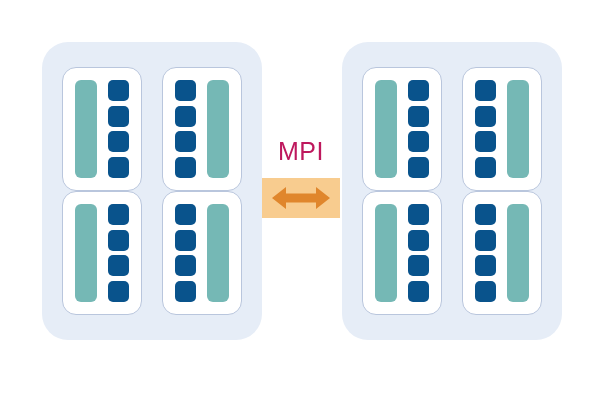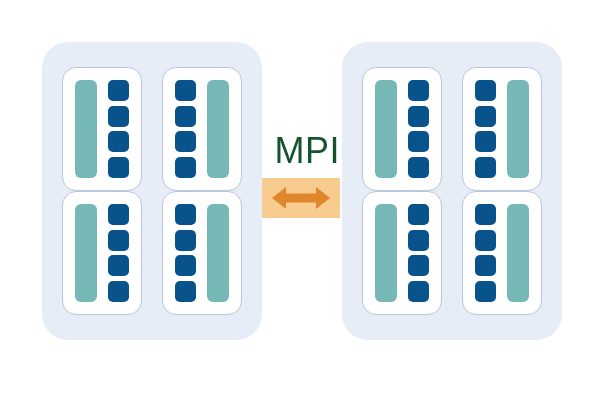--- a/index.html
+++ b/index.html
@@ -78,24 +78,24 @@
     background: #09538c;
     border-radius: 5px;
   }
 
   
   .mpi-label {
     position: absolute;
     left: 262px;
     top: 134px;
     width: 78px;
-    text-align: right;
-    font-size: 36px;
+    text-align: center;
+    font-size: 25px;
     line-height: 34px;
-    color: #14532d;
+    color: #be185d;
     letter-spacing: 0.5px;
   }
   .mpi-box {
     position: absolute;
     left: 262px;
     top: 178px;
     width: 78px;
     height: 40px;
     background: #f8cc8f;
   }

